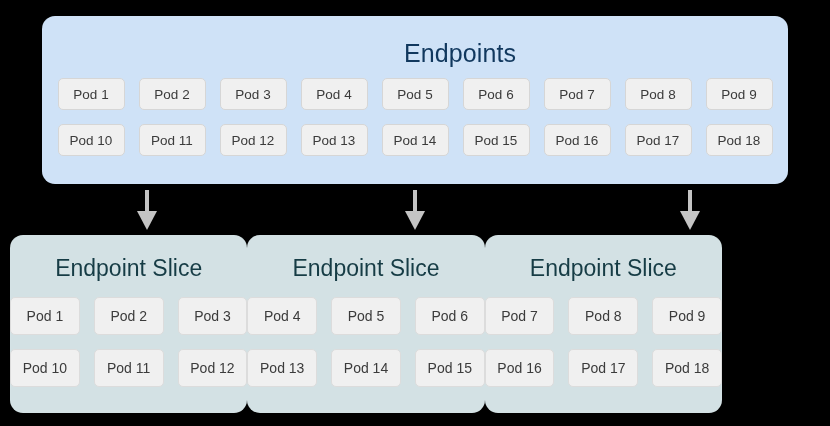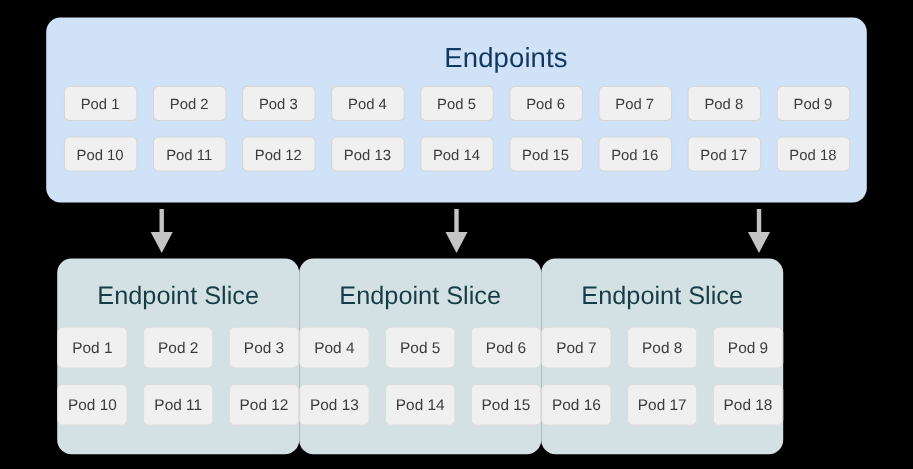--- a/index.html
+++ b/index.html
@@ -87,24 +87,23 @@
     width: 26px;
     height: 40px;
   }
   .arrow svg { display: block; }
 
   
   .slices {
     position: absolute;
     left: 10px;
     top: 235px;
-    width: 660px;
+    width: 712px;
     height: 178px;
     display: flex;
-    margin-left: 42px;
   }
 
   .slice-panel {
     flex: 1 1 0;
     background: #d3e1e4;
     border-radius: 13px;
     position: relative;
     box-sizing: border-box;
   }
 

